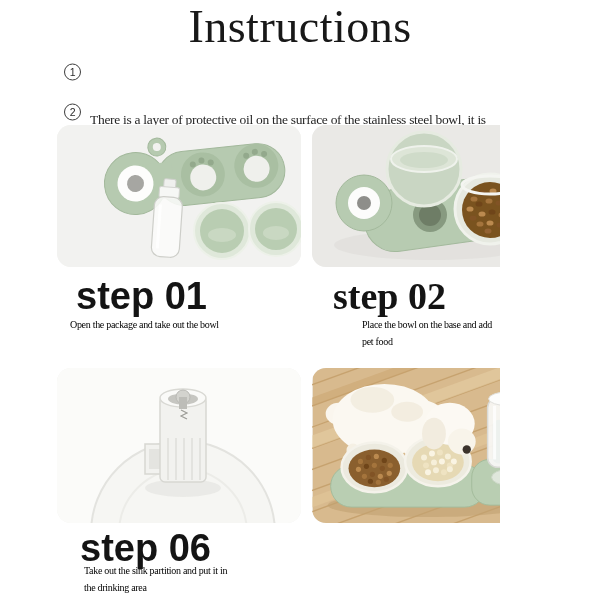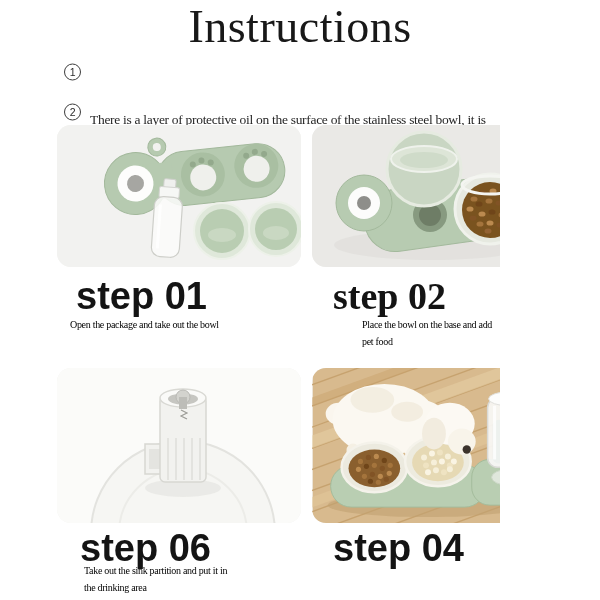--- a/index.html
+++ b/index.html
@@ -224,20 +224,19 @@
       <ellipse cx="138" cy="56" rx="25" ry="21" fill="#fcf9f3"></ellipse>
       <ellipse cx="122" cy="66" rx="12" ry="16" fill="#f2ecdf"></ellipse>
       <ellipse cx="150" cy="74" rx="14" ry="13" fill="#f8f4ea"></ellipse>
       <circle cx="155" cy="82" r="4.2" fill="#3b332c"></circle>
     </svg>
   </div>
 
   <div class="stepname" id="s1">step 01</div>
   <div class="stepname" id="s2">step 02</div>
   <div class="stepname" id="s3">step 06</div>
-  <div class="stepname" id="s4">step 04</div>
 
   <div class="cap" id="c1">Open the package and take out the bowl</div>
   <div class="cap" id="c2">Place the bowl on the base and add pet food</div>
   <div class="cap" id="c3">Take out the sink partition and put it in
 the drinking area</div>
 
 </div>
 
 </body></html>

